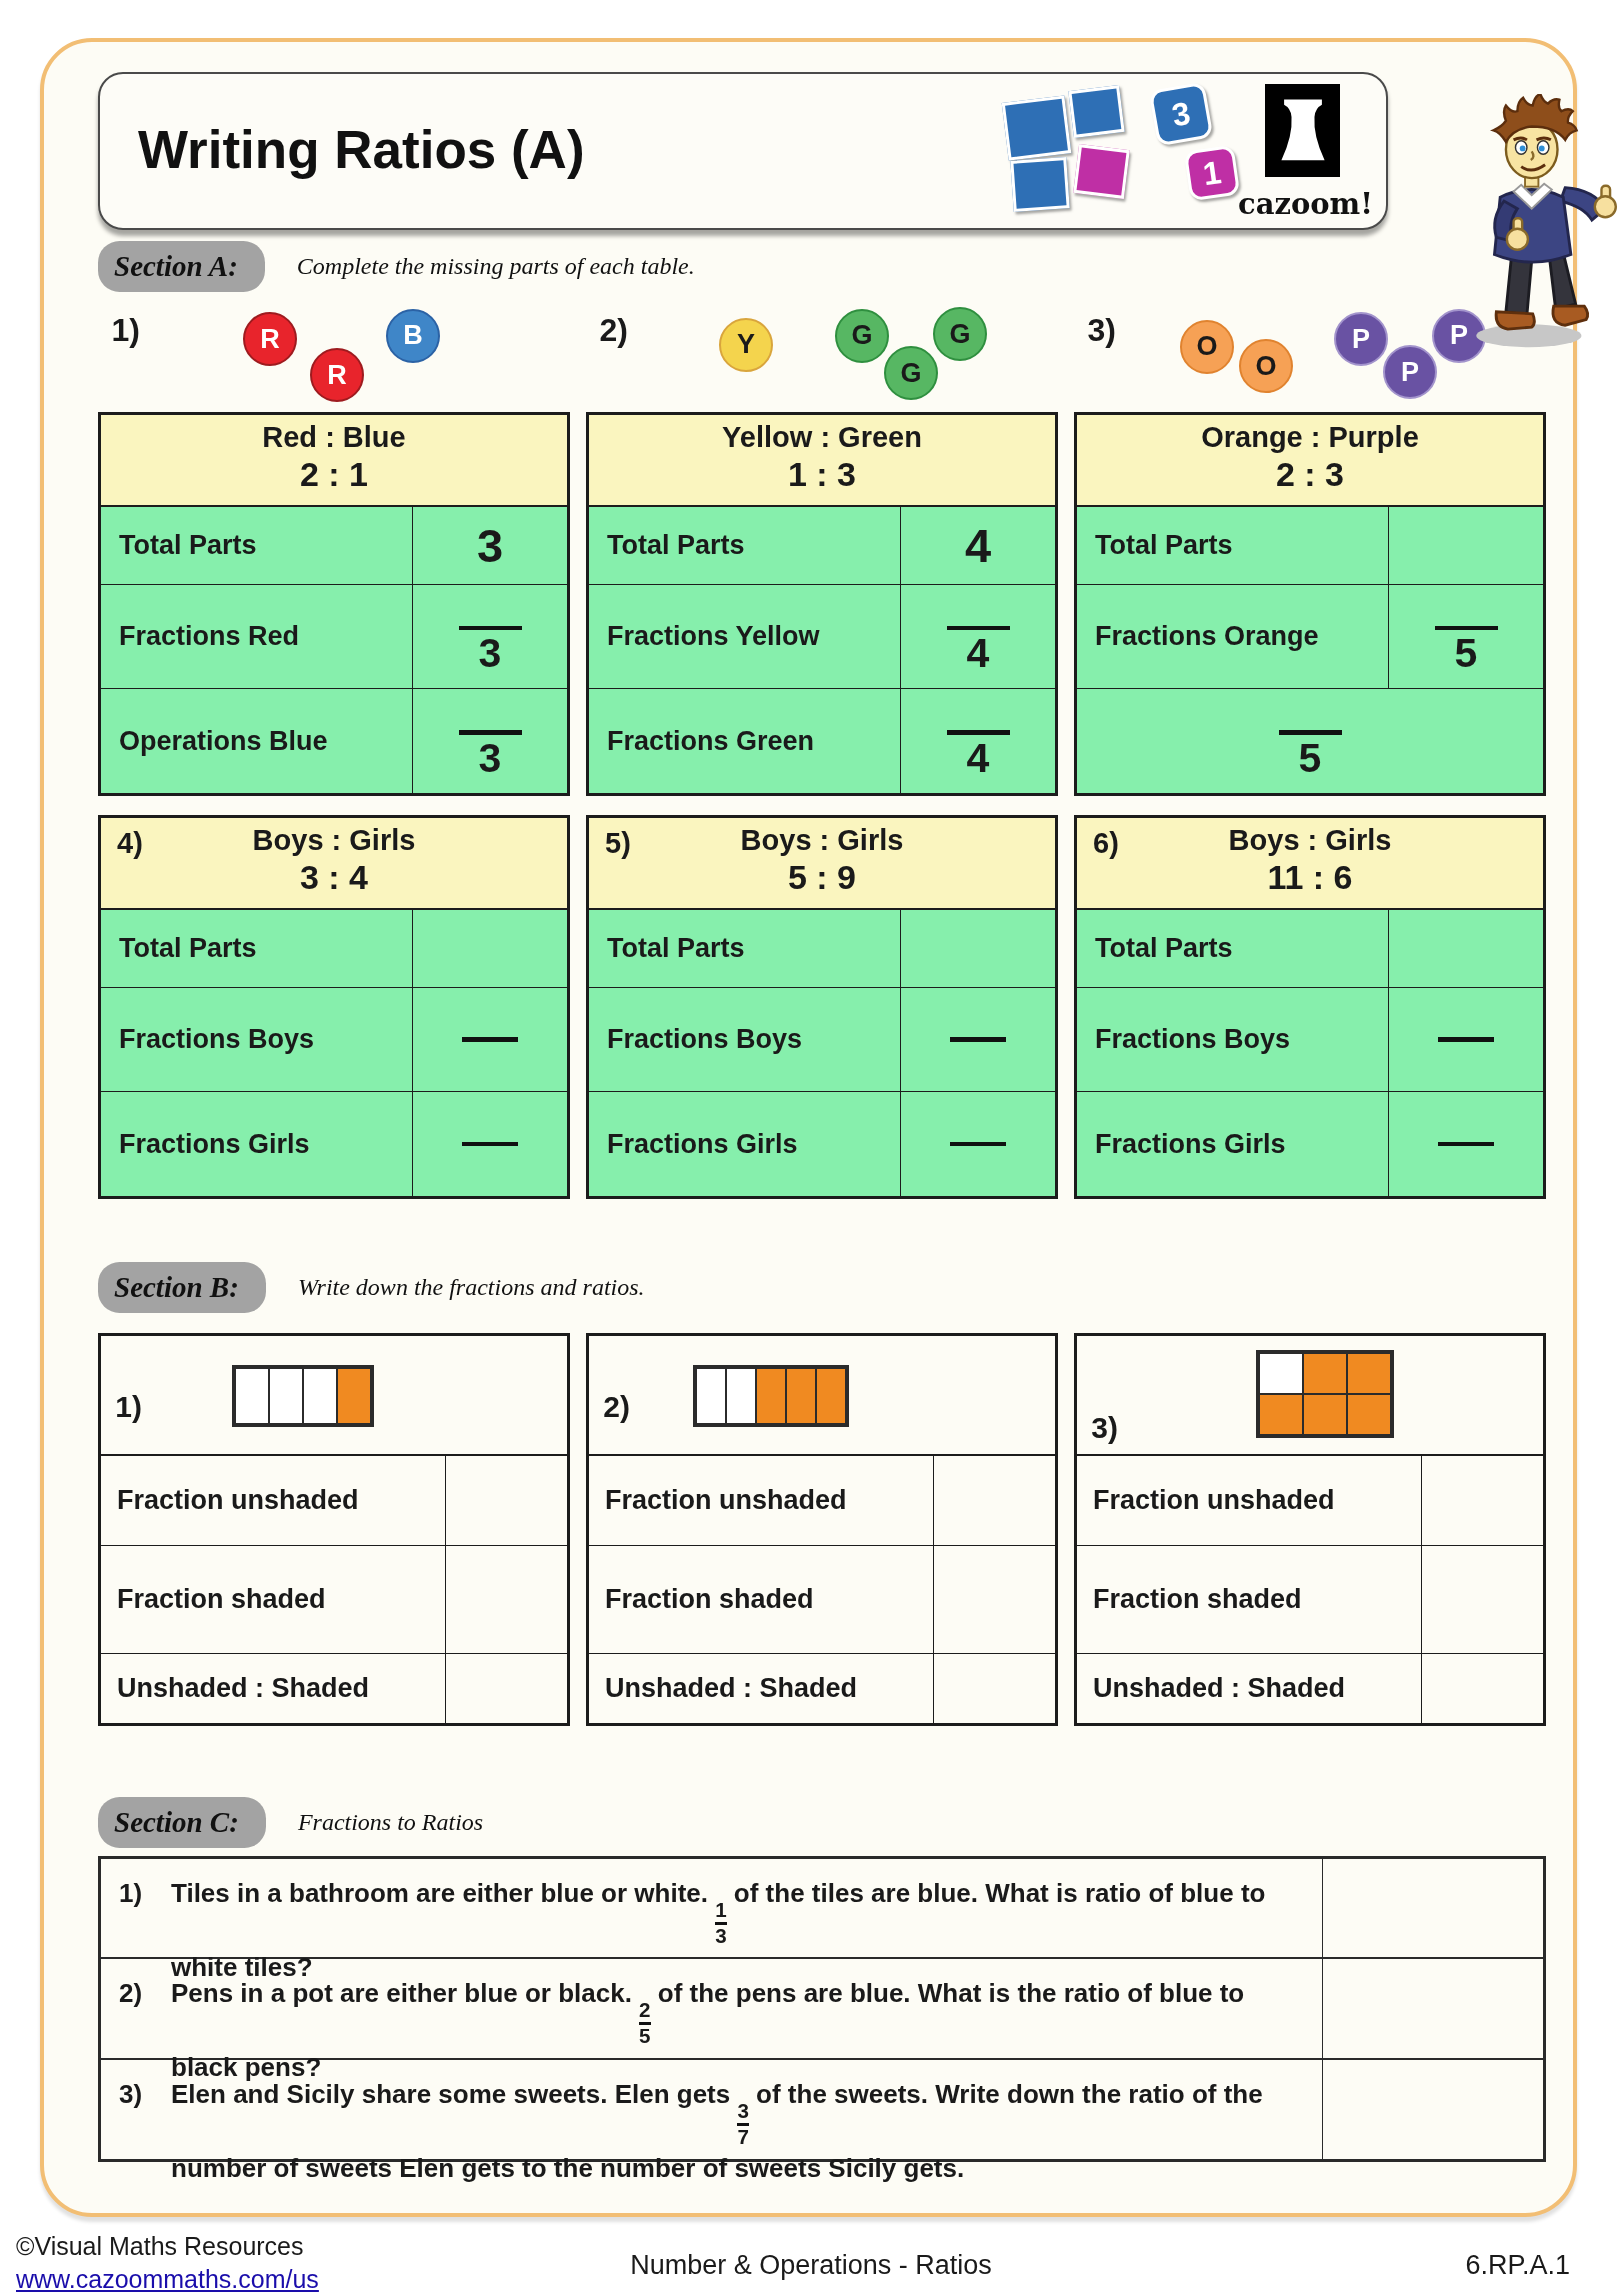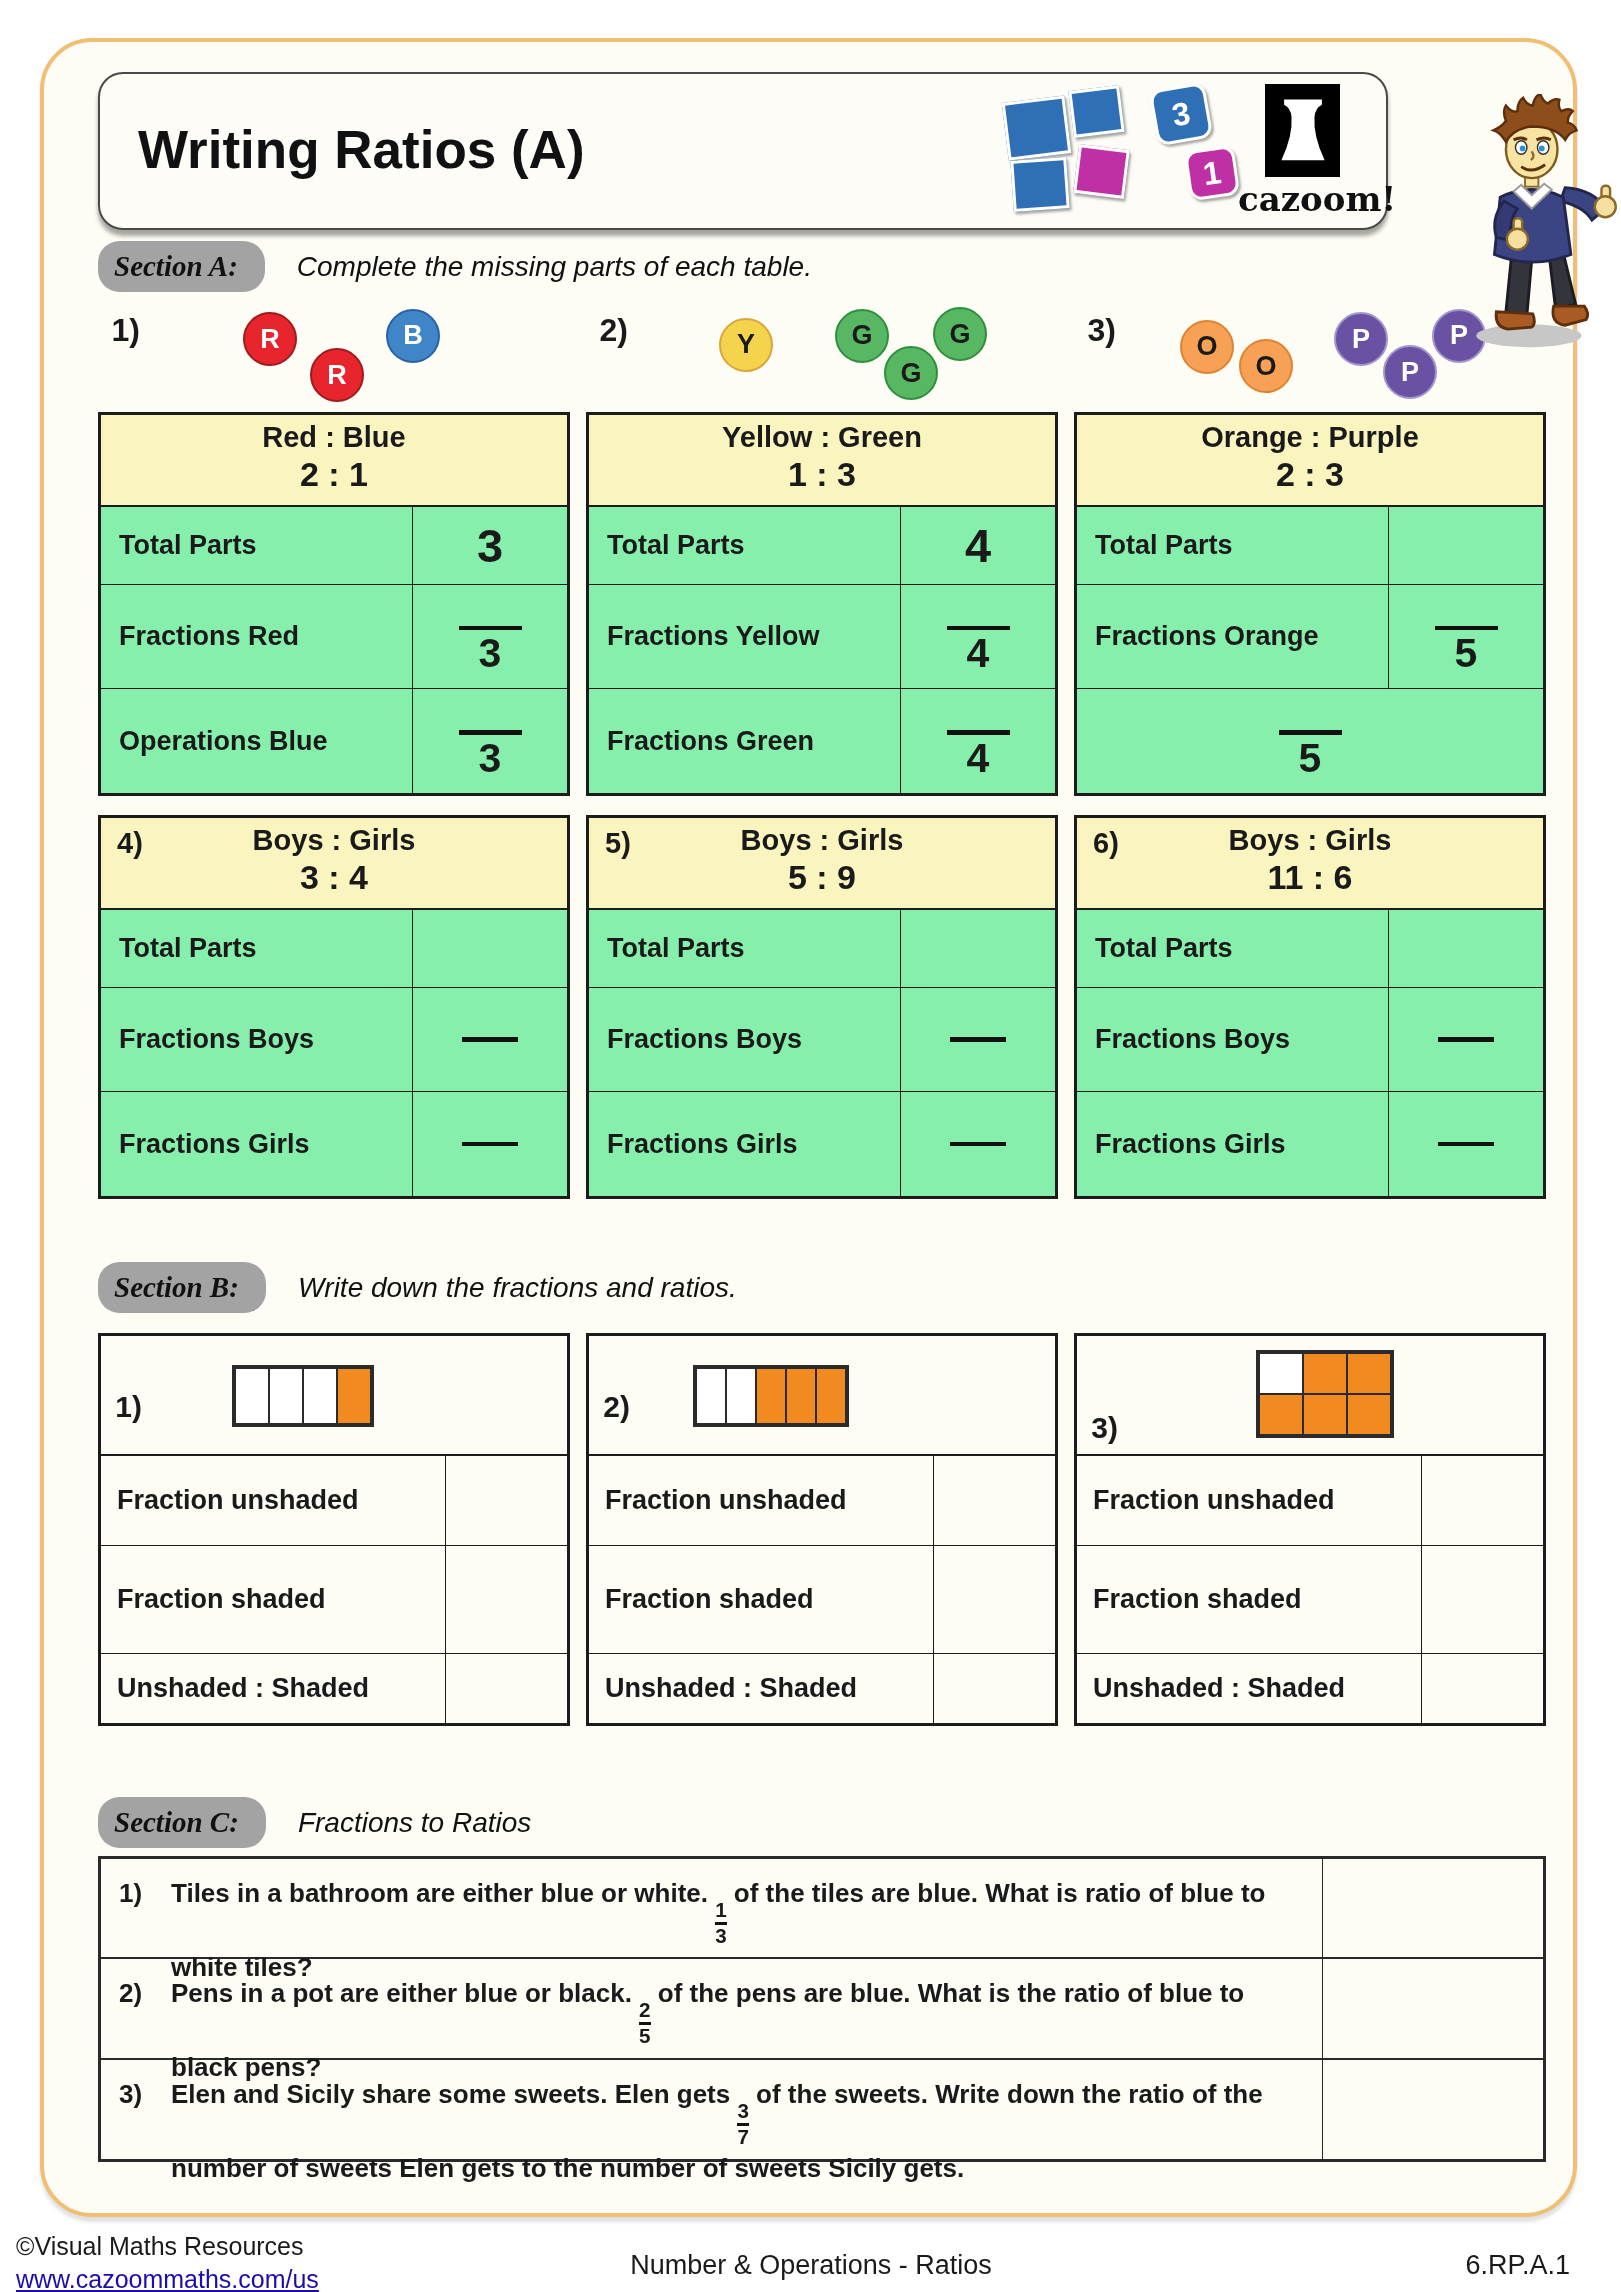--- a/index.html
+++ b/index.html
@@ -18,29 +18,29 @@
   .sq1{left:1.8px;top:14.3px;width:57px;height:52px;transform:rotate(-7deg);}
   .sq2{left:68px;top:3.6px;width:45px;height:41px;transform:rotate(-7deg);}
   .sq3{left:9px;top:75px;width:50px;height:45px;transform:rotate(-4deg);}
   .sq4{left:73px;top:63px;width:45px;height:43px;transform:rotate(7deg);}
   .lg-tile{position:absolute;box-sizing:border-box;border:3.6px solid #fff;border-radius:12.5px;
            box-shadow:1.8px 2.7px 2.7px rgba(0,0,0,.35);display:flex;align-items:center;justify-content:center;
            color:#fff;font-weight:bold;font-size:32px;}
   .tile3{left:150px;top:1.8px;width:56px;height:56px;background:#2E6FB5;transform:rotate(-10deg);}
   .tile1{left:184px;top:64px;width:50px;height:50px;background:#BF2FA5;transform:rotate(-8deg);}
   .goblet{position:absolute;left:262px;top:0px;width:75px;height:93px;background:#000;display:flex;align-items:center;justify-content:center;}
-  .brand{position:absolute;left:235px;top:95px;width:125px;text-align:center;font-family:"DejaVu Serif", serif;
-         font-weight:bold;font-size:34px;color:#111;}
+  .brand{position:absolute;left:235px;top:103px;width:125px;text-align:center;font-family:"DejaVu Serif", serif;
+         font-weight:bold;font-size:29px;color:#111;}
   .mascot{position:absolute;left:1377px;top:52px;width:231px;height:258px;z-index:6;}
 
   
   .section-head{position:absolute;left:54px;display:flex;align-items:center;gap:32px;}
   .pill{background:#a3a3a3;border-radius:21.5px;padding:9px 27px 9px 16px;
         font-family:"Liberation Serif", serif;font-style:italic;font-weight:bold;font-size:29px;color:#111;}
-  .inst{font-family:Liberation Sans, sans-serif;font-style:italic;font-size:28px;color:#111;}
+  .inst{font-family:Liberation Serif, serif;font-style:italic;font-size:24px;color:#111;}
 
   
   .cgroup{position:absolute;width:472px;height:118px;}
   .qnum{position:absolute;left:13.4px;top:5.4px;font-size:32px;font-weight:bold;}
   .circle{position:absolute;width:50px;height:50px;border-radius:50%;box-sizing:content-box;
           display:flex;align-items:center;justify-content:center;font-weight:bold;font-size:27px;}
   .c-red{background:#E8242C;border:2.7px solid #9E1B1F;color:#fff;}
   .c-blue{background:#3F86C8;border:2.7px solid #2B62A5;color:#fff;}
   .c-yellow{background:#F4D44D;border:2.7px solid #D9A53C;color:#1a1a1a;}
   .c-green{background:#57B763;border:2.7px solid #2F8F3F;color:#1a1a1a;}

